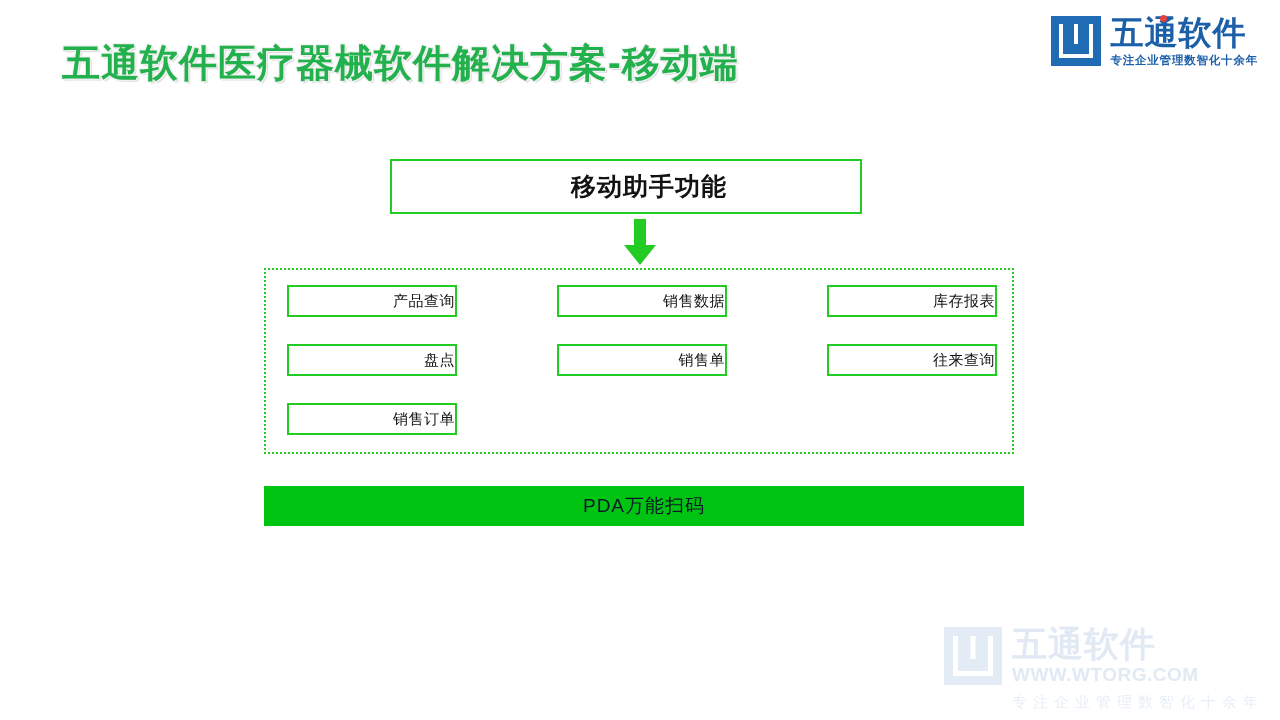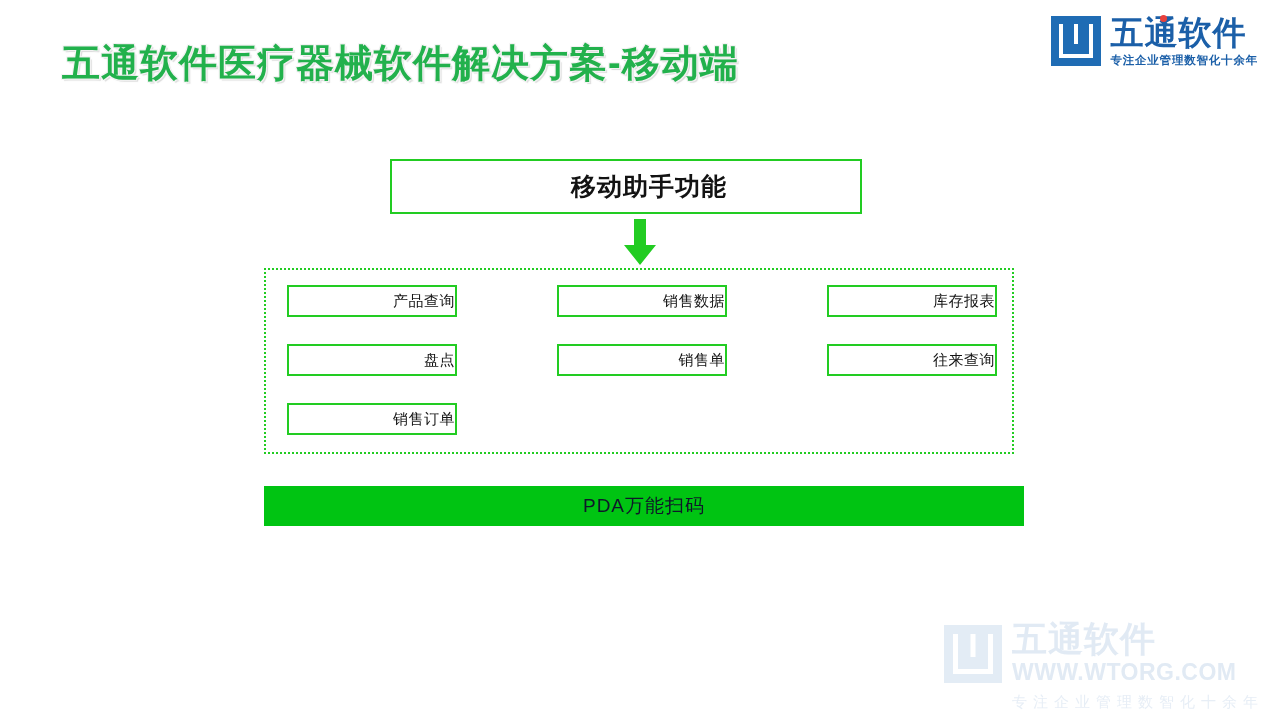--- a/index.html
+++ b/index.html
@@ -246,21 +246,21 @@
     flex-direction: column;
   }
   .wm-name {
     font-size: 35px;
     font-weight: bold;
     color: #e1eaf4;
     line-height: 1;
     letter-spacing: 1px;
   }
   .wm-url {
-    font-size: 23px;
+    font-size: 19px;
     font-weight: bold;
     color: #e1eaf4;
     letter-spacing: 0.5px;
     margin-top: 3px;
   }
   .wm-tag {
     font-size: 15px;
     color: #e7eef6;
     letter-spacing: 6px;
     text-align: right;

